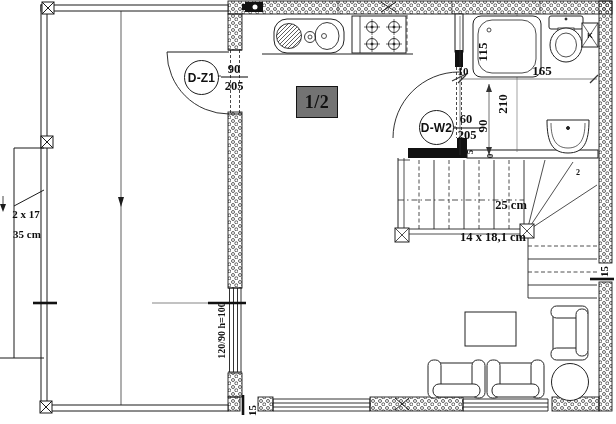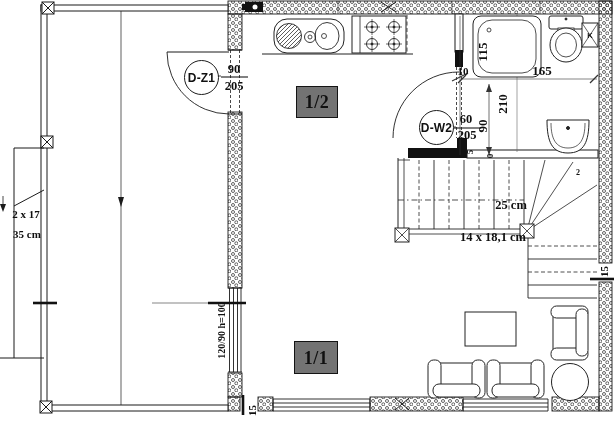--- a/index.html
+++ b/index.html
@@ -269,21 +269,20 @@
     <rect x="551" y="306" width="37" height="12" rx="5.5"></rect>
     <rect x="551" y="348" width="37" height="12" rx="5.5"></rect>
     <rect x="576" y="309" width="12" height="47" rx="5.5"></rect>
   </g>
   <g>
     <circle cx="570" cy="382" r="18.5" fill="#fff" stroke="#222" stroke-width="1"></circle>
   </g>
 </svg>
 
 <div class="lbl roombox" style="left:296px;top:86px;width:40px;height:30px;">1/2</div>
-<div class="lbl roombox" style="left:294px;top:341px;width:42px;height:31px;">1/1</div>
 
 <div class="lbl dcircle" style="left:184px;top:60px;width:33px;height:33px;">D-Z1</div>
 <div class="lbl frac" style="left:220px;top:61px;width:28px;height:16px;">90</div>
 <div class="lbl frac" style="left:218px;top:78px;width:32px;height:16px;">205</div>
 
 <div class="lbl dcircle" style="left:419px;top:110px;width:33px;height:33px;">D-W2</div>
 <div class="lbl frac" style="left:453px;top:112px;width:26px;height:15px;">60</div>
 <div class="lbl frac" style="left:451px;top:128px;width:32px;height:15px;">205</div>
 
 <div class="lbl dim rot" style="left:466px;top:45px;width:32px;height:14px;">115</div>

